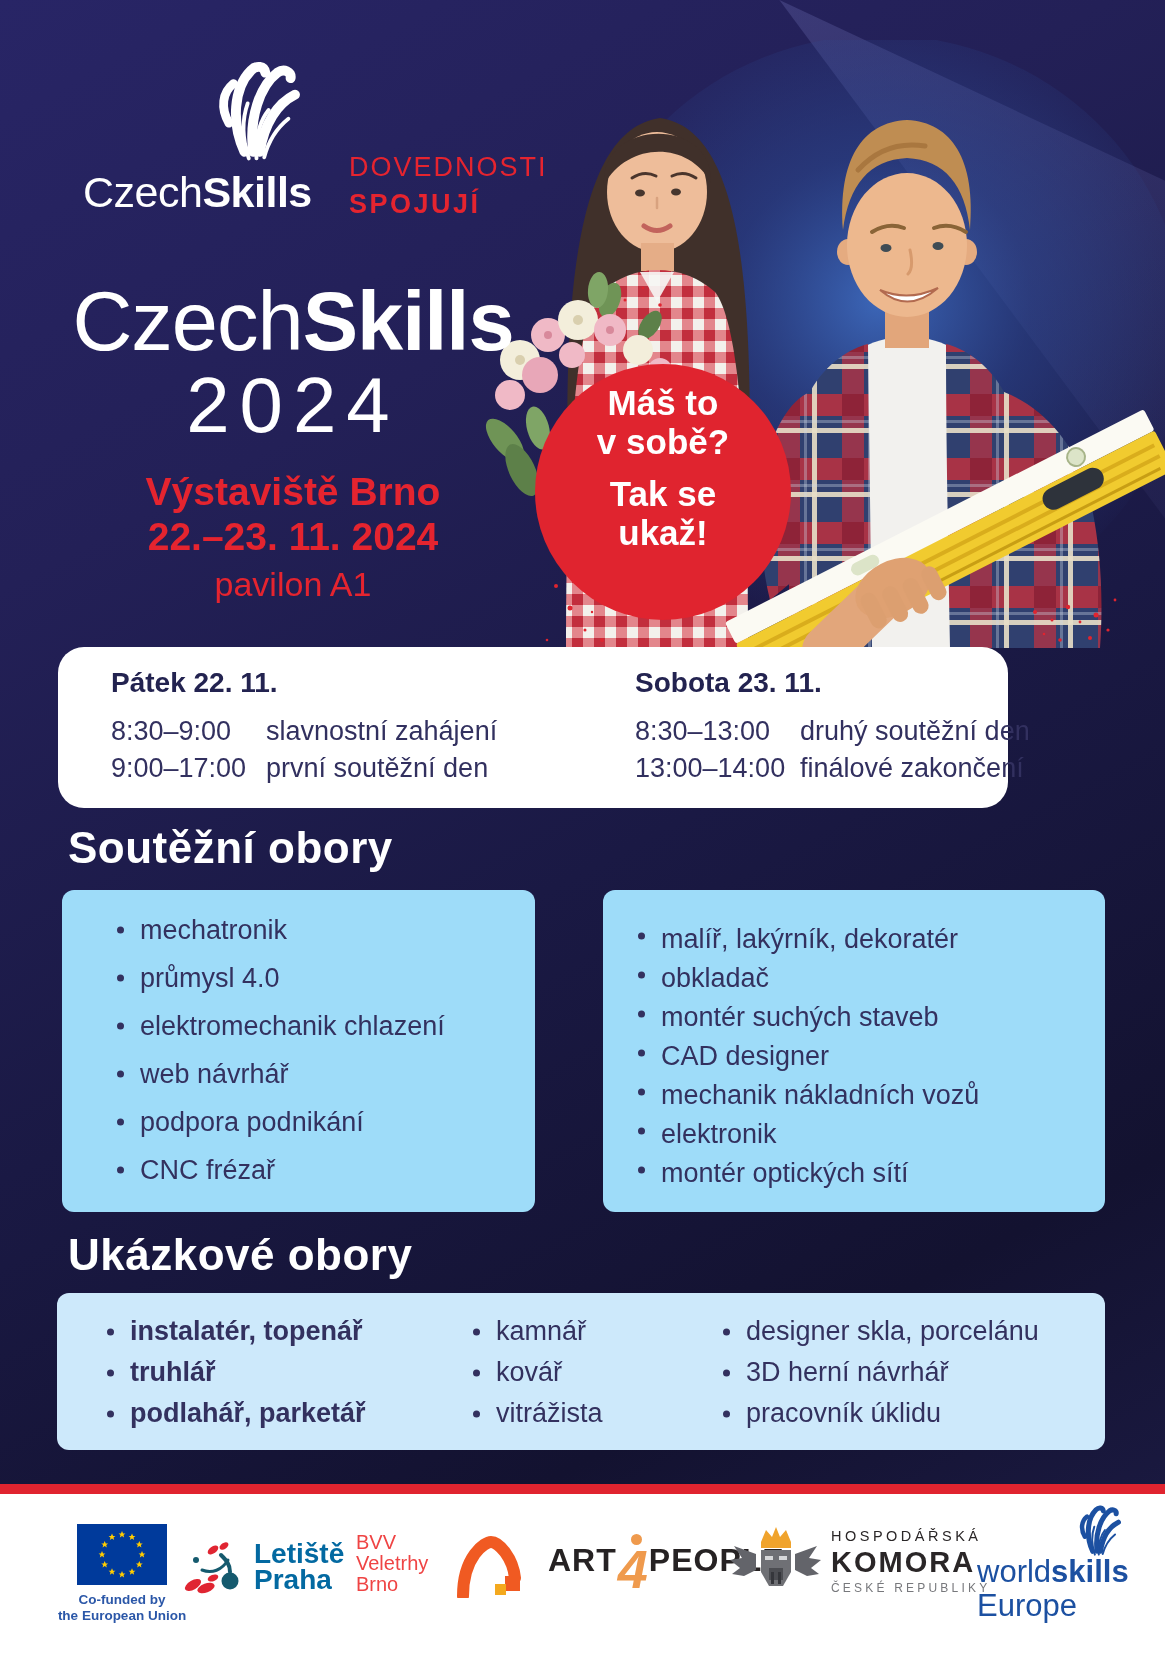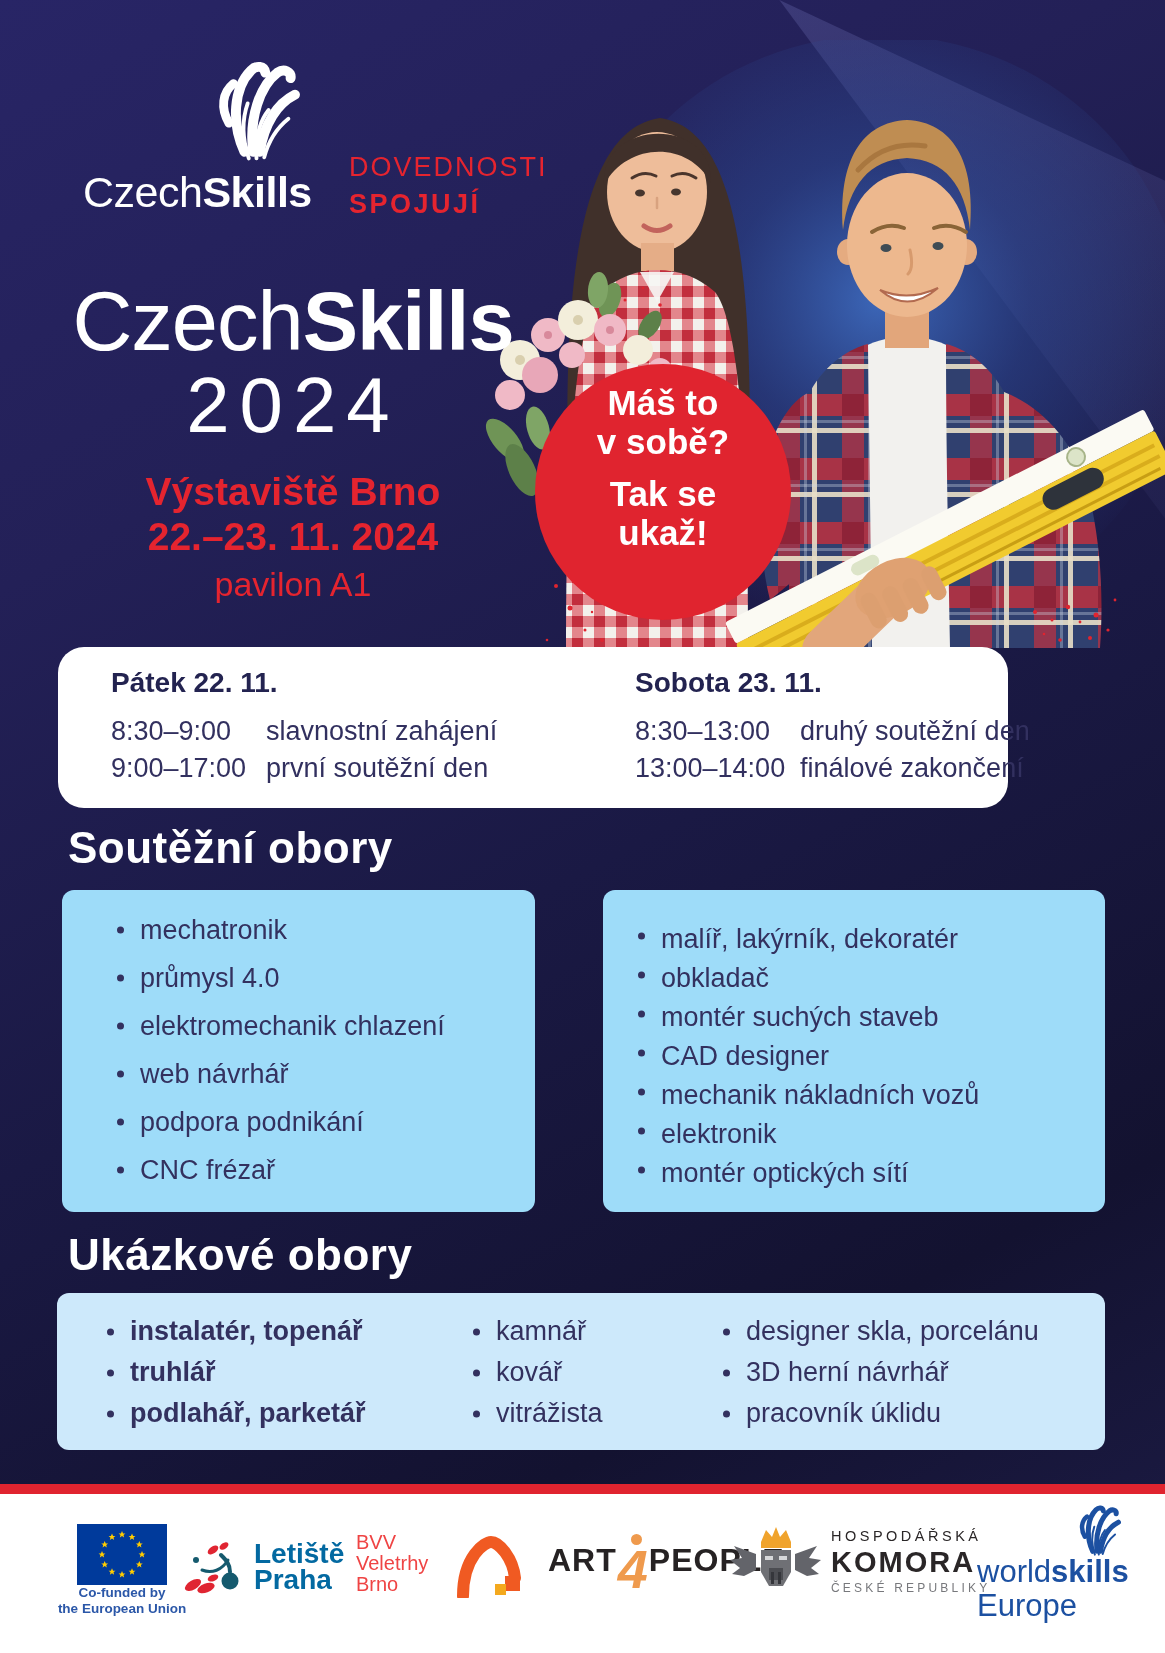--- a/index.html
+++ b/index.html
@@ -70,21 +70,21 @@
   .bcol{position:absolute;top:18px;}
   .bcol .blist li{height:41px;}
   .bcol1{left:50px;font-weight:bold;}
   .bcol2{left:416px;}
   .bcol3{left:666px;}
 
   
   .stripe{position:absolute;left:0;top:1484px;width:1165px;height:10px;background:#e0242f;}
   .footer{position:absolute;left:0;top:1494px;width:1165px;height:159px;background:#ffffff;}
   .eu{position:absolute;left:57px;top:30px;width:130px;text-align:center;}
-  .eu-cap{font-size:13.5px;line-height:16px;font-weight:700;color:#2b57a8;}
+  .eu-cap{margin-top:7px;font-size:13.5px;line-height:16px;font-weight:700;color:#2b57a8;}
   .eu svg{display:block;margin:0 auto;}
   .letiste{position:absolute;left:182px;top:46px;display:flex;align-items:center;}
   .letiste-txt{margin-left:6px;font-size:28px;line-height:26px;font-weight:700;color:#0369a1;}
   .bvv{position:absolute;left:356px;top:38px;font-size:20px;line-height:21px;font-weight:500;color:#ef4444;}
   .arch{position:absolute;left:455px;top:40px;}
   .art{position:absolute;left:548px;top:48px;display:flex;align-items:flex-start;}
   .art .a-txt{font-size:32px;font-weight:800;color:#262223;letter-spacing:1px;}
   .art .four{position:relative;font-size:54px;font-weight:700;font-style:italic;color:#ef9a4d;margin:0 1px;top:-4px;}
   .art .four::before{content:"";position:absolute;left:13px;top:-4px;width:11px;height:11px;border-radius:50%;background:#ef9a4d;}
   .komora{position:absolute;left:728px;top:30px;display:flex;align-items:center;}

